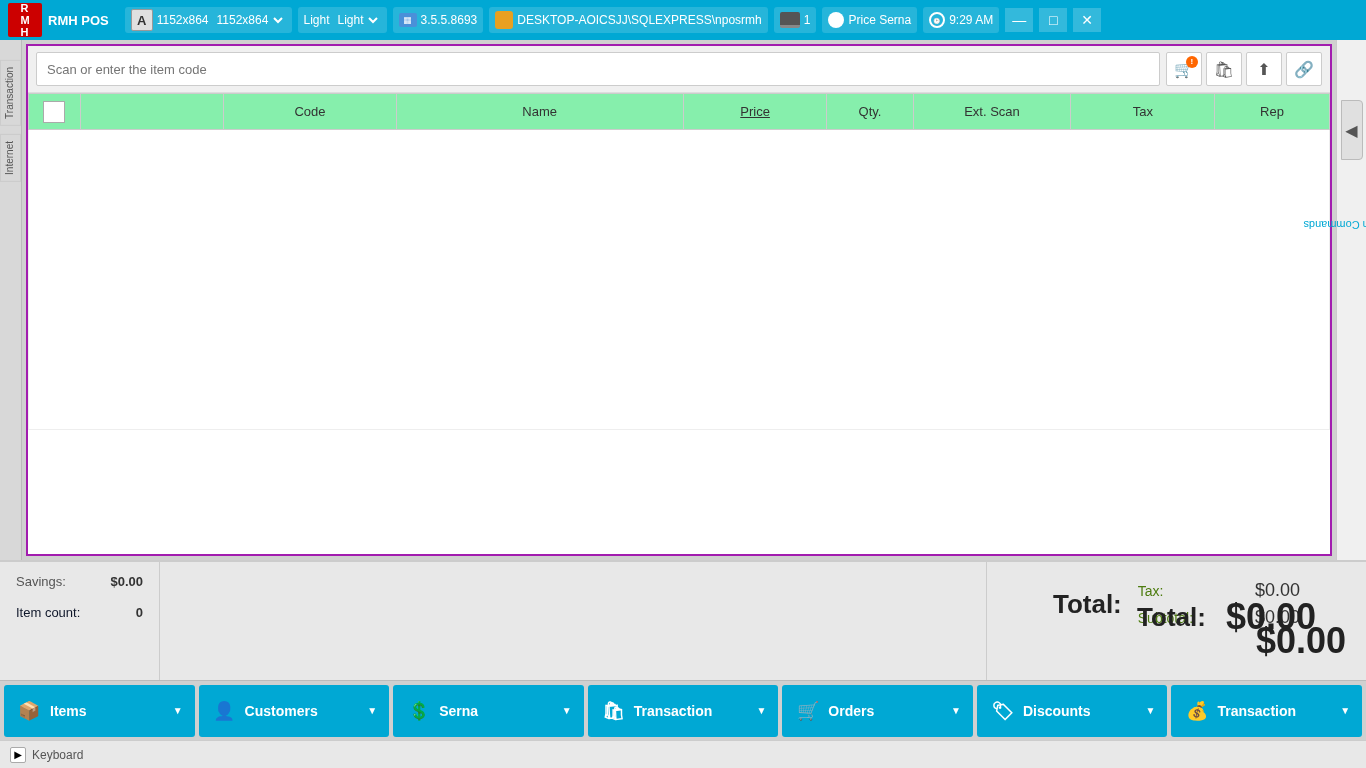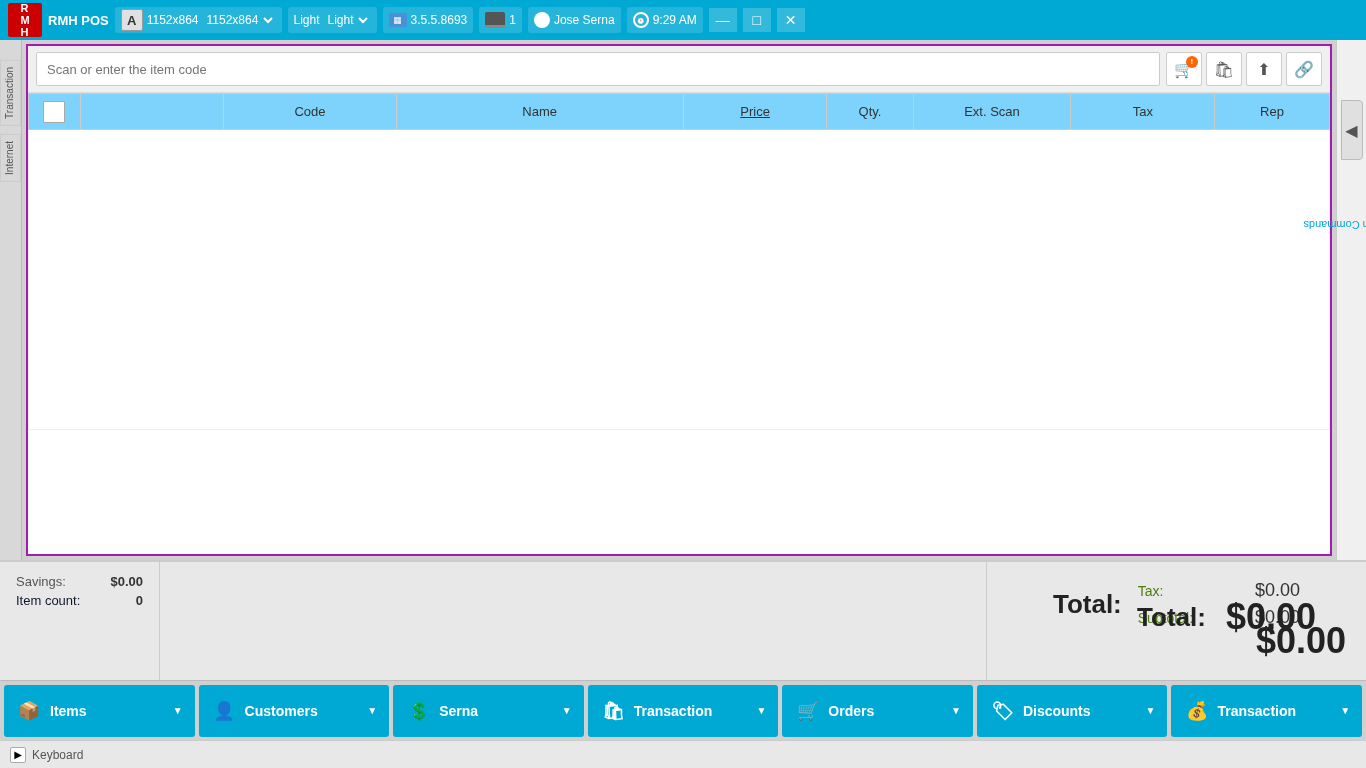--- a/index.html
+++ b/index.html
@@ -26,20 +26,21 @@
       font-size: 11px;
       color: white;
       line-height: 1.1;
       flex-shrink: 0;
       border-radius: 2px;
     }
     .header-app-title {
       color: white;
       font-size: 13px;
       font-weight: bold;
+      margin-right: 10px;
     }
     .header-item {
       display: flex;
       align-items: center;
       gap: 4px;
       color: white;
       font-size: 12px;
       background: rgba(255,255,255,0.15);
       padding: 2px 6px;
       border-radius: 3px;
@@ -183,21 +184,21 @@
       flex: 1;
       background: white;
       overflow: auto;
     }
     .items-table {
       width: 100%;
       border-collapse: collapse;
       table-layout: fixed;
     }
     .items-table thead tr {
-      background: #7dd3fc;
+      background: #86efac;
       height: 36px;
     }
     .items-table thead th {
       border: 1px solid #ccc;
       font-size: 13px;
       font-weight: normal;
       color: #333;
       text-align: center;
       padding: 4px;
     }
@@ -253,21 +254,21 @@
       border-top: 2px solid #ccc;
       flex-shrink: 0;
       height: 120px;
     }
     .summary-left {
       width: 160px;
       padding: 12px 16px;
       border-right: 1px solid #ccc;
       display: flex;
       flex-direction: column;
-      gap: 4px;
+      gap: 16px;
     }
     .summary-row {
       display: flex;
       justify-content: space-between;
       align-items: center;
       font-size: 13px;
     }
     .summary-label { color: #555; }
     .summary-value { color: #333; font-weight: bold; }
     .summary-center {
@@ -407,29 +408,33 @@
       <option>Light</option>
       <option>Dark</option>
     </select>
   </div>
 
   <div class="header-item">
     <div class="db-icon">▦</div>
     <span>3.5.5.8693</span>
   </div>
 
+  <div class="header-item">
+    <div class="barrel-icon"></div>
+    <span>DESKTOP-AOICSJJ\SQLEXPRESS\nposrmh</span>
+  </div>
 
   <div class="header-item">
     <div class="monitor-icon"></div>
     <span>1</span>
   </div>
 
   <div class="header-item">
     <div class="user-icon-sm"></div>
-    <span>Jose Serna</span>
+    <span>Price Serna</span>
   </div>
 
   <div class="header-item">
     <div class="clock-icon">🕒</div>
     <span>9:29 AM</span>
   </div>
 
   <button class="win-btn">—</button>
   <button class="win-btn">□</button>
   <button class="win-btn">✕</button>

